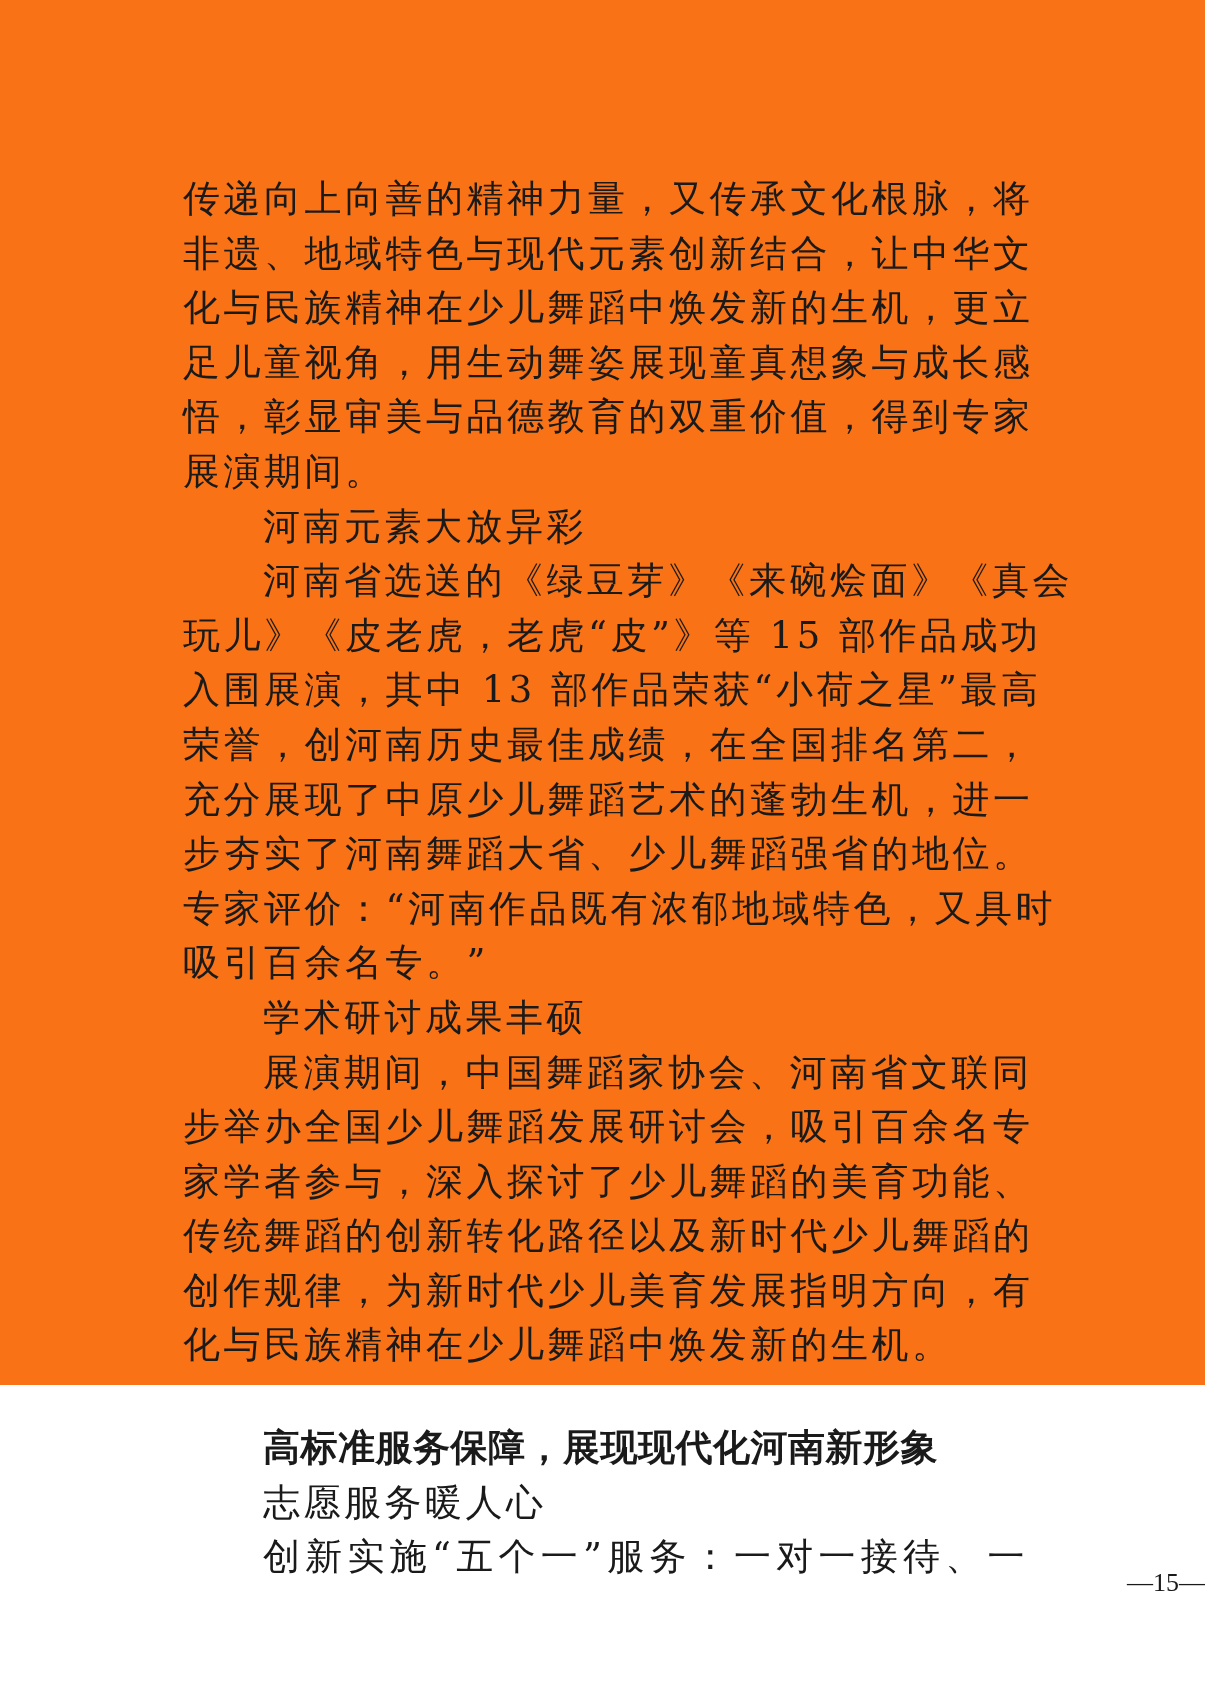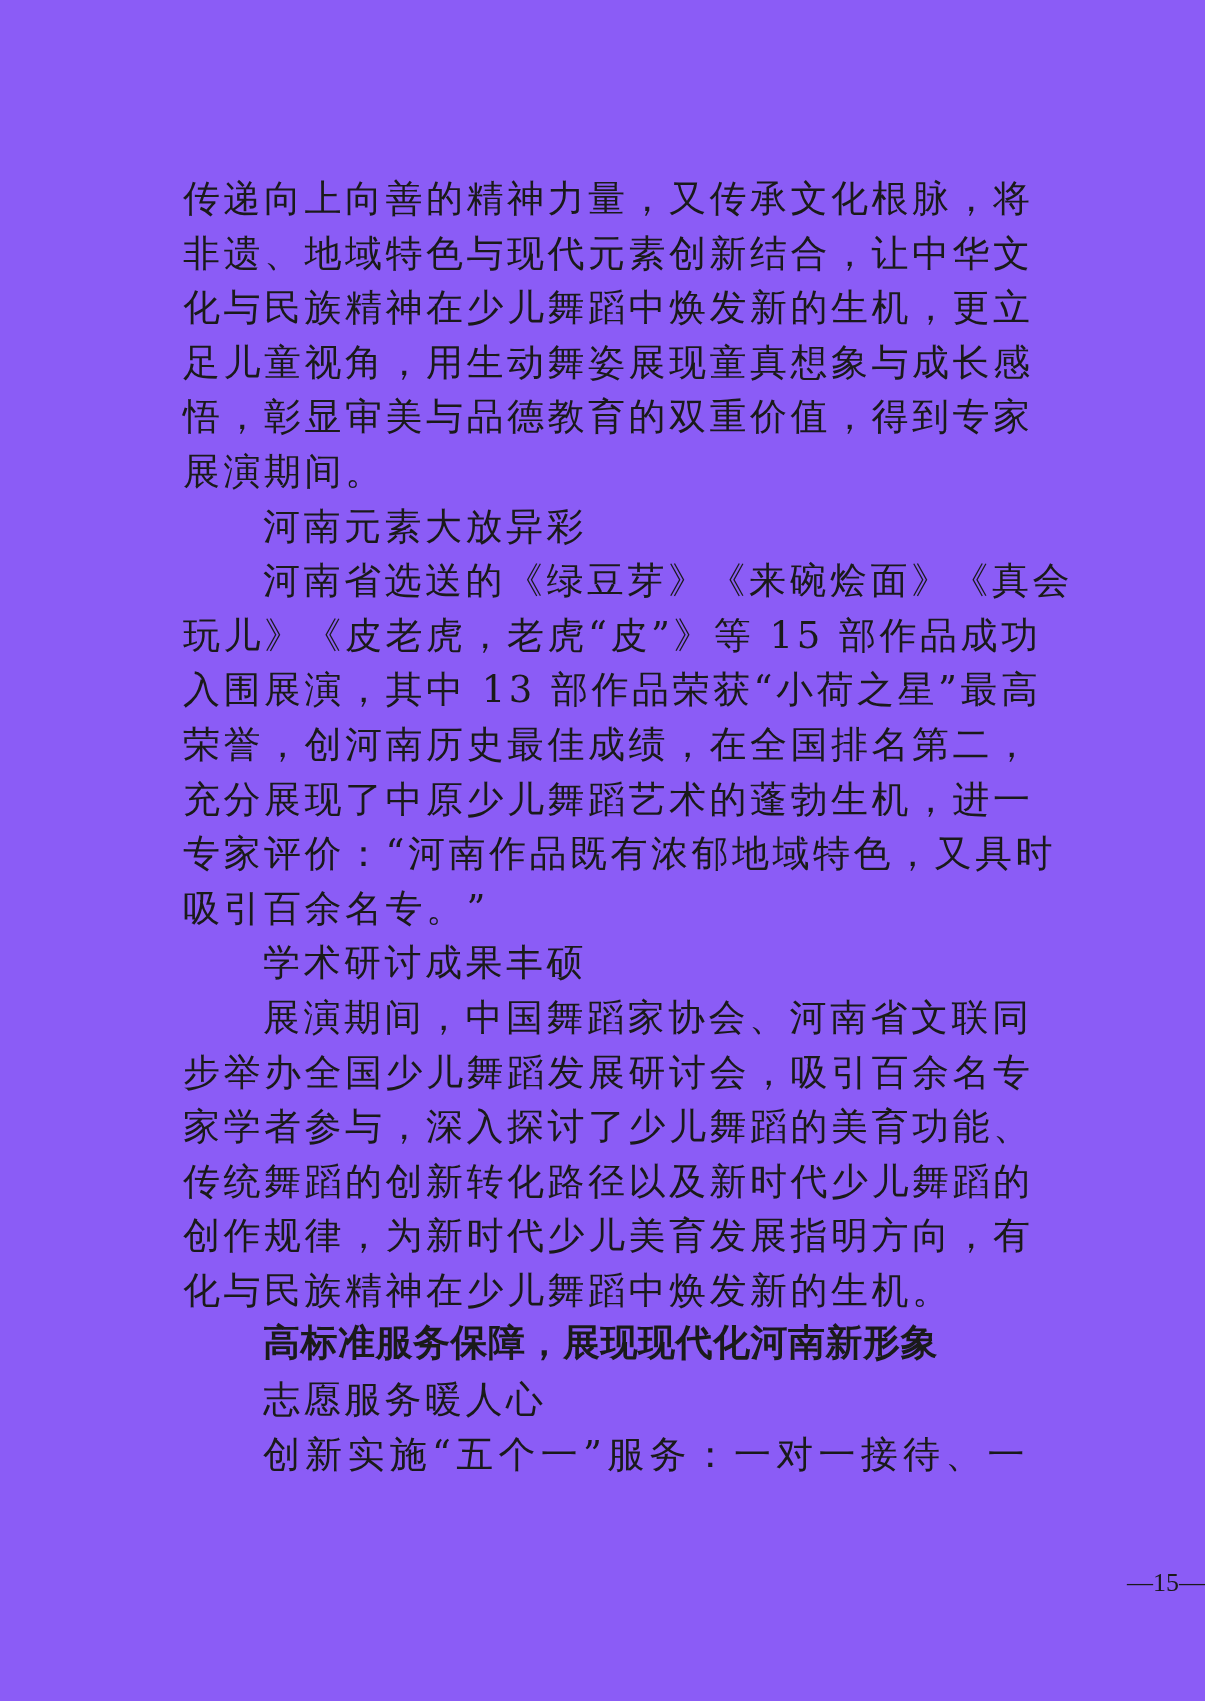--- a/index.html
+++ b/index.html
@@ -1,41 +1,41 @@
 <!DOCTYPE html>
 <html><head>
   <meta charset="utf-8">
   <style>
     html, body { margin: 0; padding: 0; background: #ffffff; }
     body { width: 1205px; height: 1701px; position: relative; overflow: hidden; }
     .page {
-      position: absolute; left: 0; top: 0; width: 1205px; height: 1701px;
-      background: #8b5cf6; color: #1a1a1a;
+      position: absolute; left: 0; top: 0; width: 1205px; height: 1385px;
+      background: #f97316; color: #1a1a1a;
     }
     .content {
       position: absolute; left: 183px; top: 172px; width: 845px;
     }
     .line {
       font-family: "DejaVu Serif", "Liberation Serif", serif;
       font-size: 37px;
       line-height: 54.6px;
       height: 54.6px;
       white-space: nowrap;
       letter-spacing: 3.5px;
       text-align: justify;
       text-align-last: justify;
       color: #1a1a1a;
     }
     .line.last { text-align-last: left; }
     .line.indent { padding-left: 80px; }
     .line.subhead { text-align-last: left; padding-left: 80px; font-family: Liberation Serif, serif; }
     .line.bold {
-      font-family: Liberation Mono, monospace;
+      font-family: Liberation Serif, serif;
       font-weight: bold; text-align-last: left; padding-left: 80px;
-      letter-spacing: 0.5px; font-size: 37px;
+      letter-spacing: 0.5px; font-size: 37px; margin-top: 48px;
     }
     .page-number {
       position: absolute; left: 0; width: 1205px; top: 1568px;
       text-align: right;
       font-family: "Liberation Serif", "DejaVu Serif", serif;
       font-size: 26px; color: #1a1a1a; letter-spacing: 0;
     }
   </style>
 </head>
 <body>
@@ -50,20 +50,21 @@
     <div class="line">悟，彰显审美与品德教育的双重价值，得到专家</div>
     <div class="line last">展演期间。</div>
 
     <div class="line subhead">河南元素大放异彩</div>
 
     <div class="line indent">河南省选送的《绿豆芽》《来碗烩面》《真会</div>
     <div class="line">玩儿》《皮老虎，老虎“皮”》等 15 部作品成功</div>
     <div class="line">入围展演，其中 13 部作品荣获“小荷之星”最高</div>
     <div class="line">荣誉，创河南历史最佳成绩，在全国排名第二，</div>
     <div class="line">充分展现了中原少儿舞蹈艺术的蓬勃生机，进一</div>
+    <div class="line">步夯实了河南舞蹈大省、少儿舞蹈强省的地位。</div>
     <div class="line">专家评价：“河南作品既有浓郁地域特色，又具时</div>
     <div class="line last">吸引百余名专。”</div>
 
     <div class="line subhead">学术研讨成果丰硕</div>
 
     <div class="line indent">展演期间，中国舞蹈家协会、河南省文联同</div>
     <div class="line">步举办全国少儿舞蹈发展研讨会，吸引百余名专</div>
     <div class="line">家学者参与，深入探讨了少儿舞蹈的美育功能、</div>
     <div class="line">传统舞蹈的创新转化路径以及新时代少儿舞蹈的</div>
     <div class="line">创作规律，为新时代少儿美育发展指明方向，有</div>

